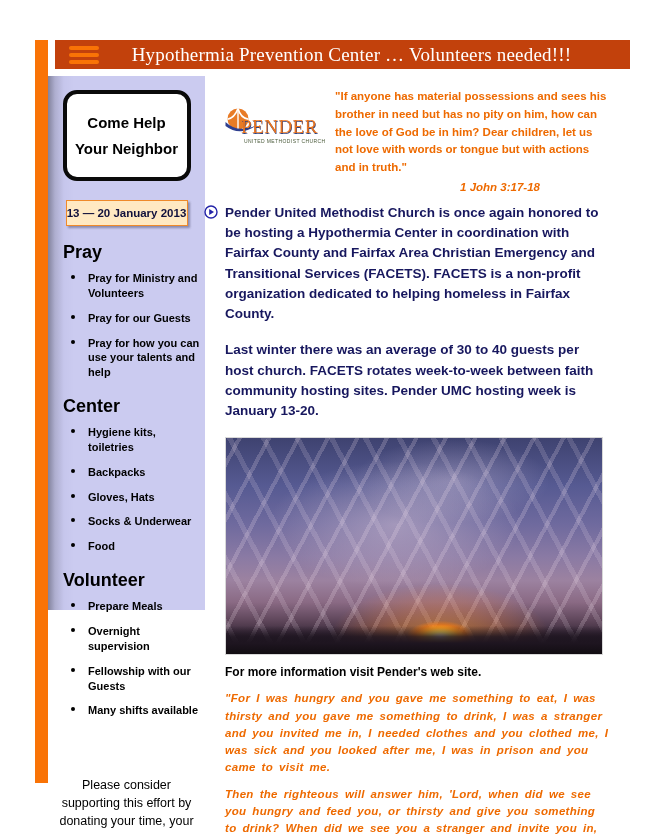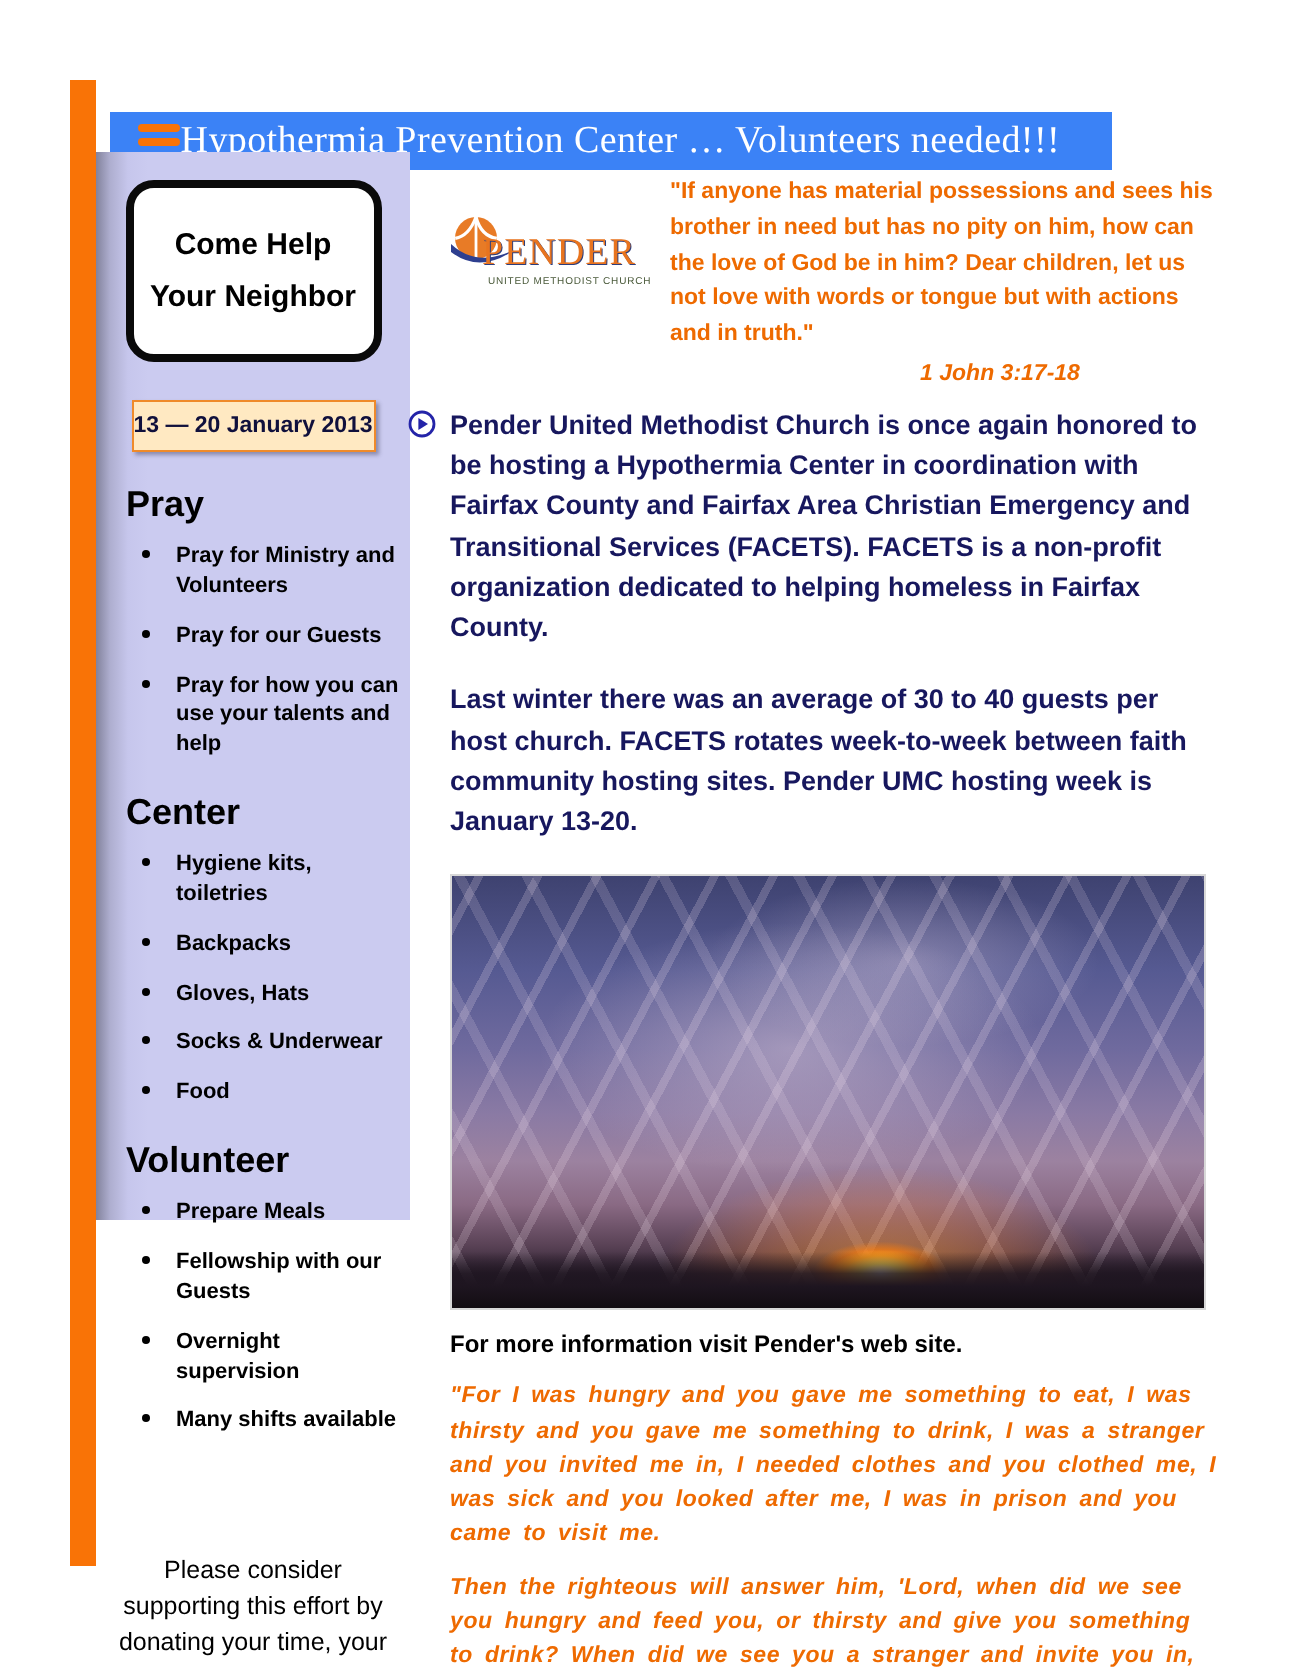--- a/index.html
+++ b/index.html
@@ -9,22 +9,22 @@
   }
 
   
   .accent-strip {
     position:absolute; left:35px; top:40px; width:13px; height:743px;
     background:#f97306;
   }
 
   
   .header-bar {
-    position:absolute; left:55px; top:56px; width:501px; height:29px;
-    background:#3b82f6; display:flex; align-items:center;
+    position:absolute; left:55px; top:40px; width:575px; height:29px;
+    background:#c2410c; display:flex; align-items:center;
   }
   .hamburger { margin-left:14px; width:30px; display:flex; flex-direction:column; gap:3px; cursor:pointer; }
   .hamburger span { height:4px; background:#f97306; border-radius:2px; }
   .header-title {
     flex:1; text-align:center; color:#ffffff;
     font-family:"Liberation Serif", serif; font-size:19px; letter-spacing:0.2px;
     padding-right:26px; white-space:nowrap;
   }
 
   
@@ -163,25 +163,25 @@
     <span>Food</span>
   </div>
 
   <div class="section-heading">Volunteer</div>
   <div class="bullet-item">
     <span class="bullet-dot"></span>
     <span>Prepare Meals</span>
   </div>
   <div class="bullet-item">
     <span class="bullet-dot"></span>
+    <span>Overnight supervision</span>
+  </div>
+  <div class="bullet-item">
+    <span class="bullet-dot"></span>
     <span>Fellowship with our Guests</span>
-  </div>
-  <div class="bullet-item">
-    <span class="bullet-dot"></span>
-    <span>Overnight supervision</span>
   </div>
   <div class="bullet-item">
     <span class="bullet-dot"></span>
     <span>Many shifts available</span>
   </div>
 
   <div class="sidebar-note">Please consider supporting this effort by donating your time, your talents, your gifts.</div>
 </div>
 
 <div class="main">

